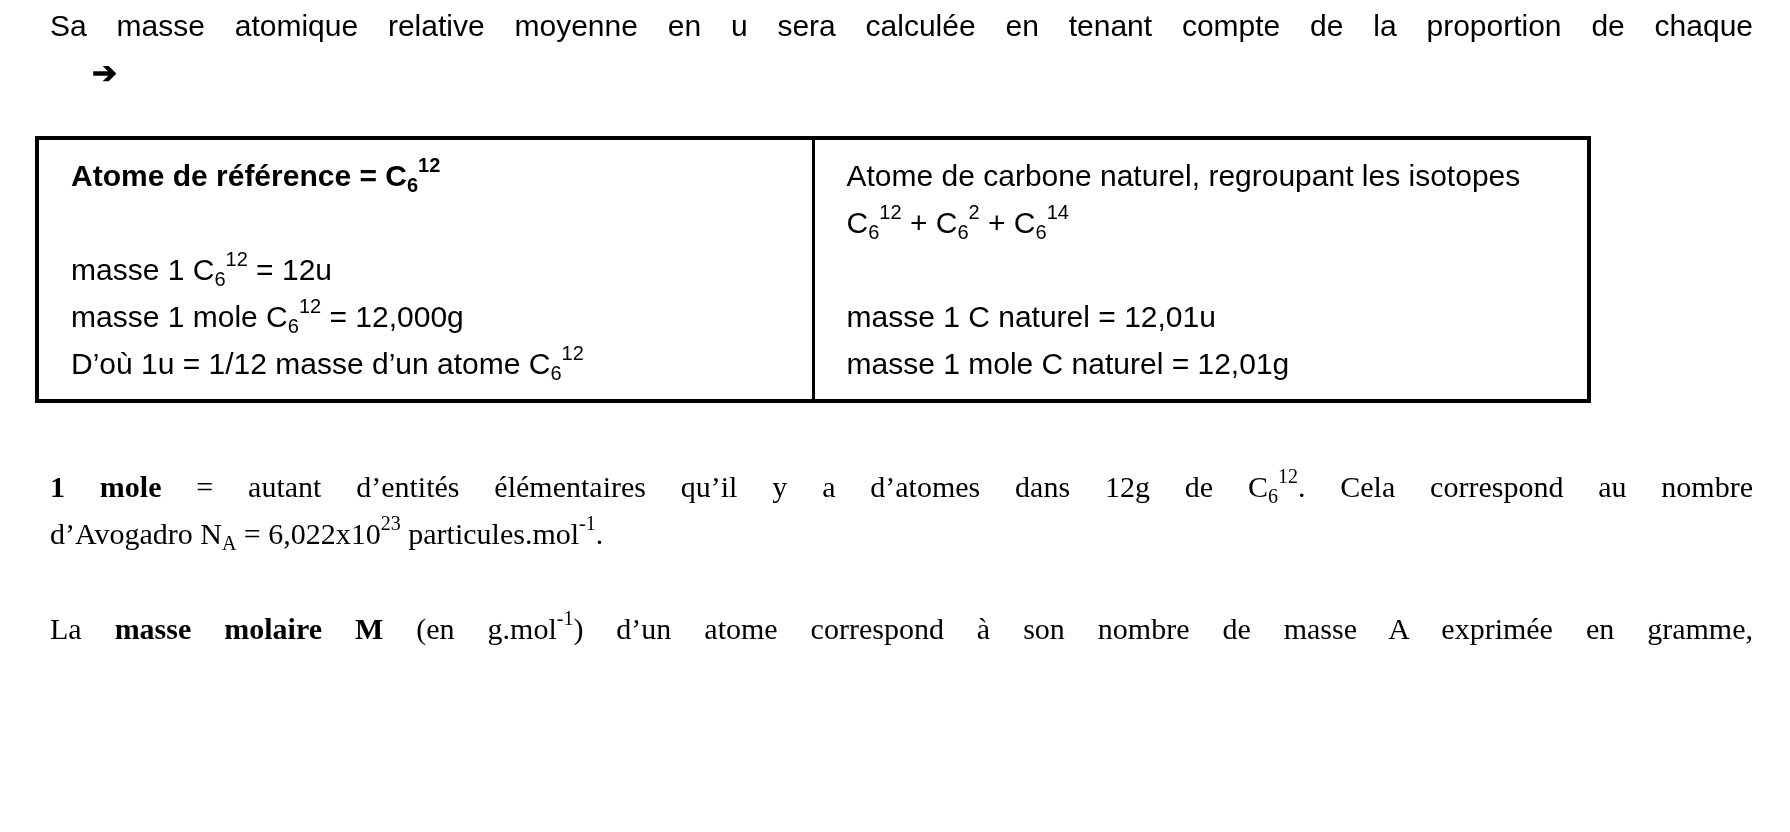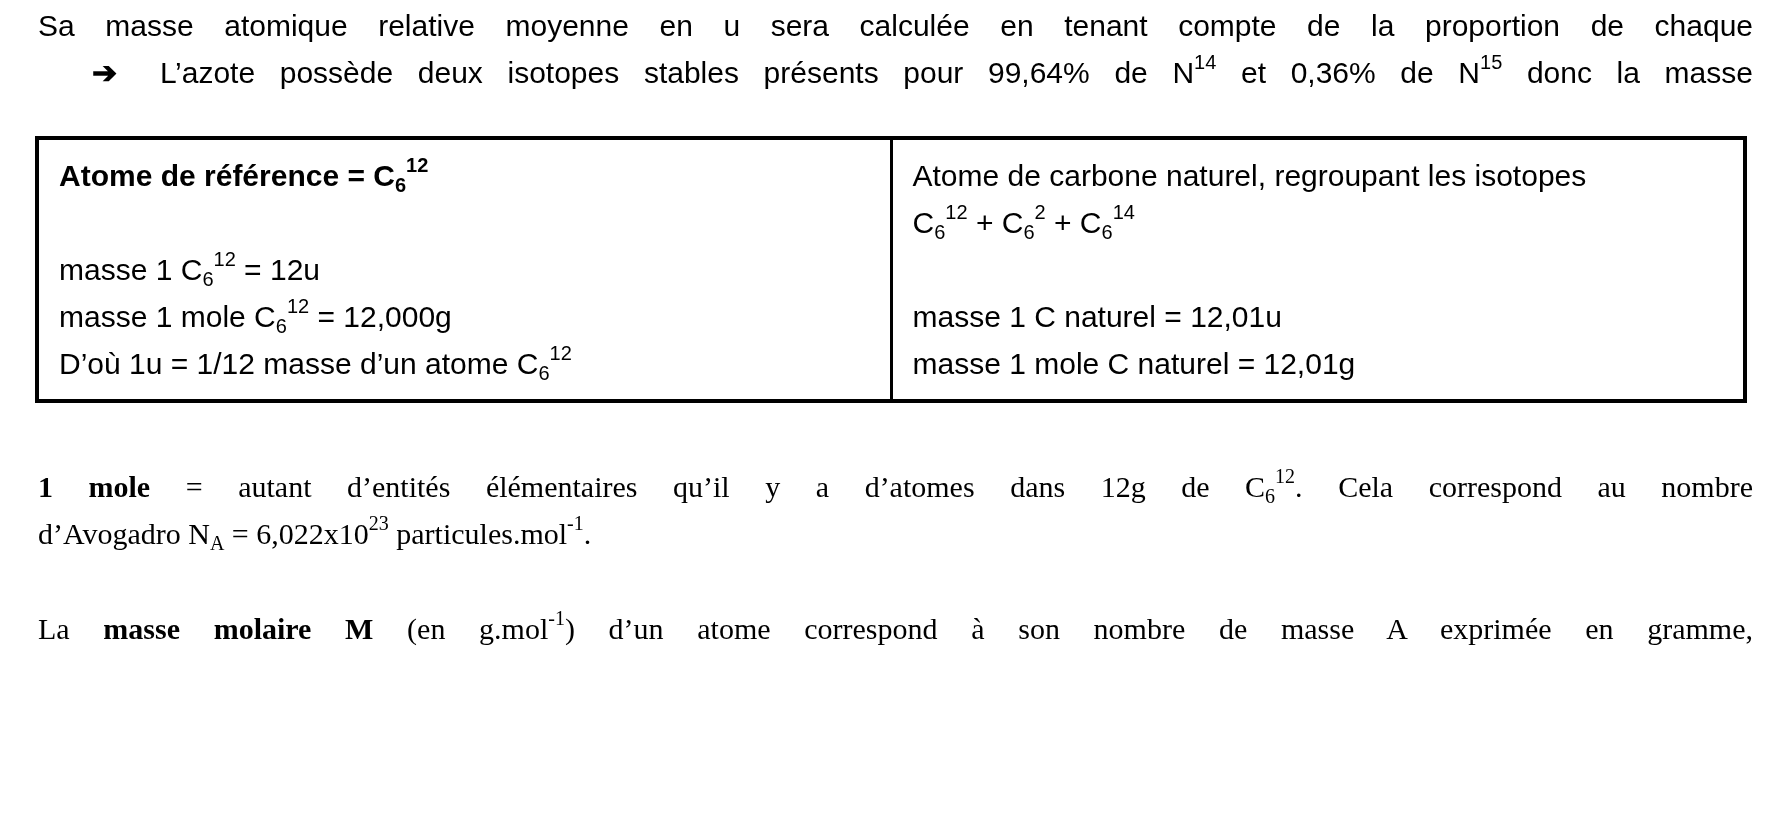--- a/index.html
+++ b/index.html
@@ -7,36 +7,36 @@
     width: 1790px; height: 832px;
     background: #ffffff; color: #000000;
     font-family: "Liberation Sans", sans-serif;
     overflow: hidden;
   }
   .doc {
     padding: 2px 37px 0 38px;
     font-size: 30px;
     line-height: 47px;
   }
-  .line { white-space: normal; }
+  .line { white-space: normal; margin-left: 12px; }
   .line.j { text-align: justify; text-align-last: justify; text-justify: inter-word; }
   .line.blank { min-height: 47px; }
   .b { font-weight: 700; }
   sup, sub { font-size: 20px; line-height: 0; vertical-align: baseline; position: relative; }
   sup { top: -14px; }
   sub { top: 6px; }
 
   .bullet-row { display: flex; margin-left: 54px; }
   .bullet-marker { width: 68px; flex: 0 0 68px; font-weight: 700; }
   .bullet-lines { flex: 1 1 auto; min-width: 0; }
 
   table.ref-table {
     border-collapse: collapse;
     table-layout: fixed;
-    width: 1712px;
+    width: 1556px;
     margin: 40px 0 0 -3px;
     border: 4px solid #000;
   }
   table.ref-table td {
     width: 50%;
     border: 3px solid #000;
     vertical-align: top;
     padding: 12px 18px 12px 20px;
     font-size: 30px;
     line-height: 47px;
@@ -49,21 +49,20 @@
 
 <div class="doc">
 
   <div class="para">
       <div class="line j"><span>Sa masse atomique relative moyenne en u sera calculée en tenant compte de la proportion de chaque</span></div>
     </div>
 
   <div class="bullet-row">
     <div class="bullet-marker">➔</div>
     <div class="bullet-lines">
-        <div class="line j"><span>L’azote possède deux isotopes stables présents pour 99,64% de N</span><sup>14</sup><span> et 0,36% de N</span><sup>15</sup><span> donc la masse</span></div>
       </div>
   </div>
 
   <table class="ref-table">
     <tbody>
       <tr>
         <td>
             <div class="line"><span class="b">Atome de référence = C</span><sub class="b">6</sub><sup class="b">12</sup></div>
             <div class="line blank">&nbsp;</div>
             <div class="line"><span>masse 1 C</span><sub>6</sub><sup>12</sup><span> = 12u</span></div>

